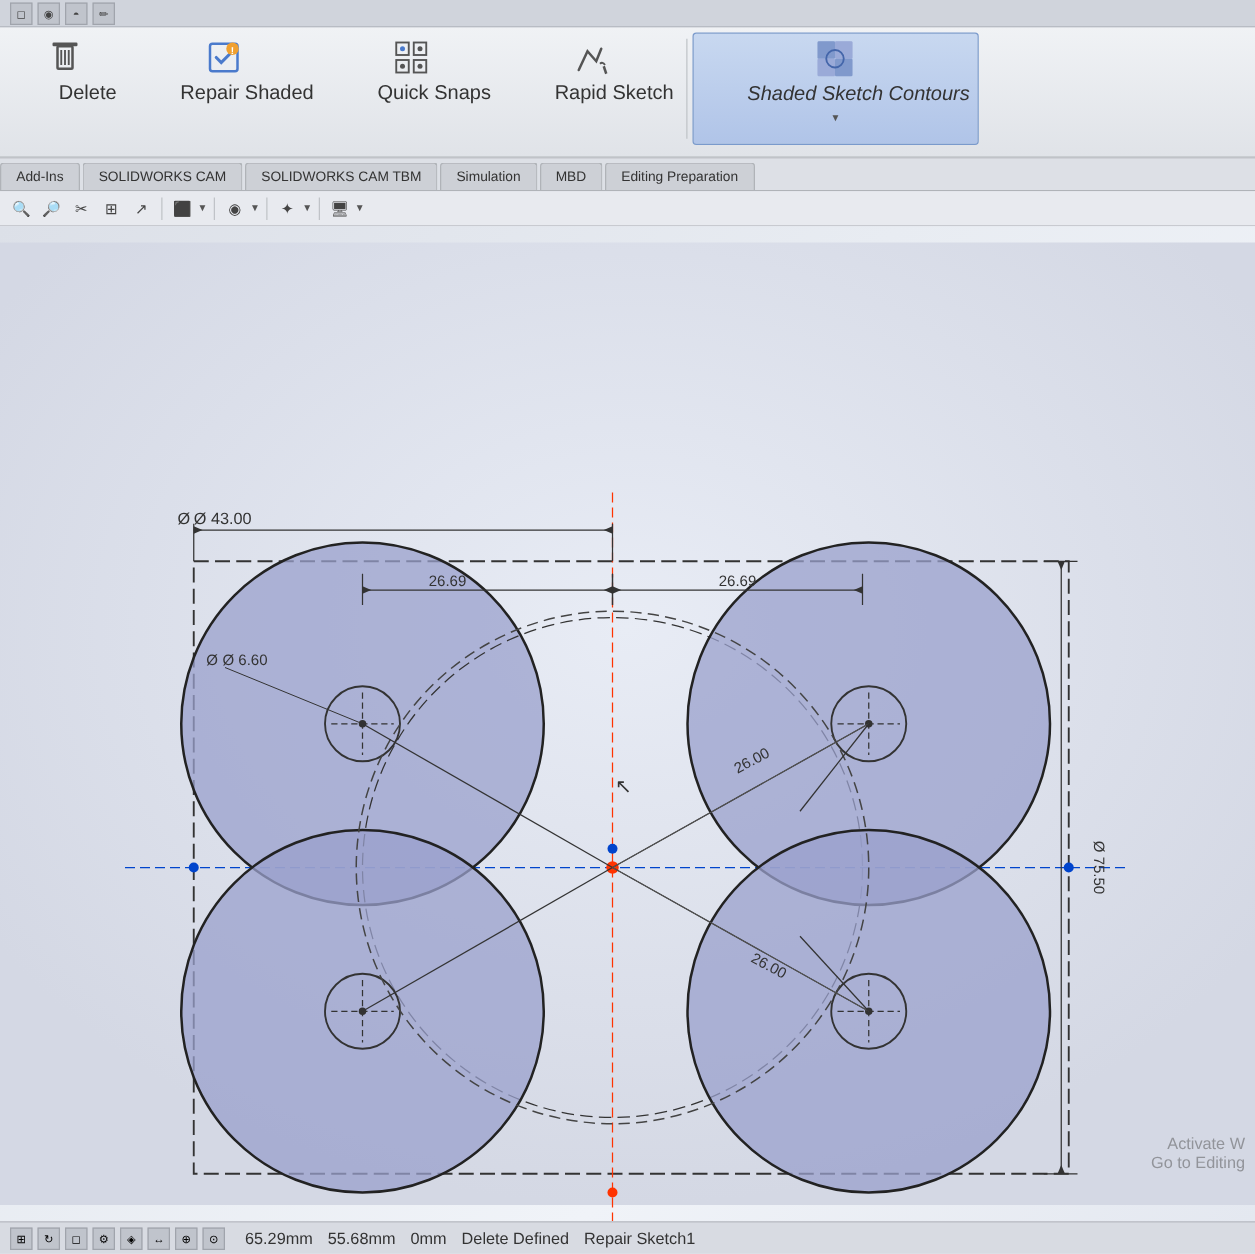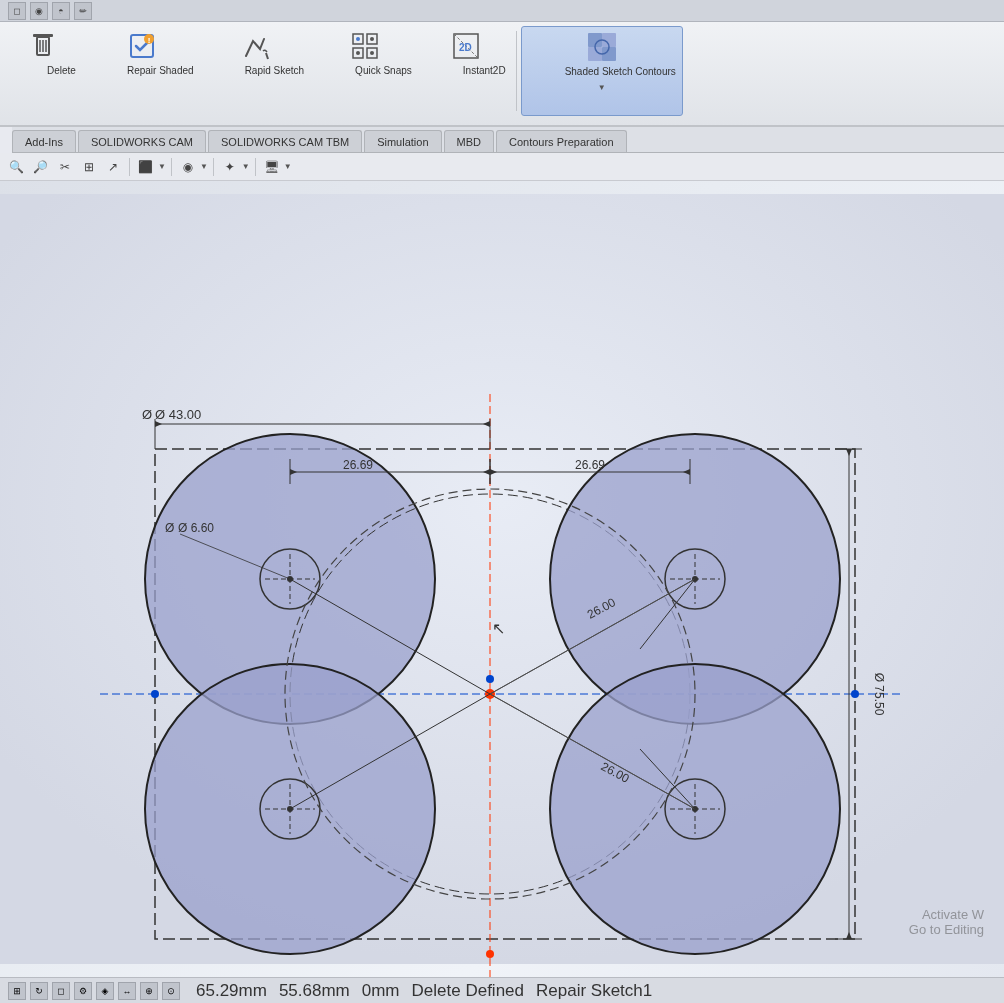--- a/index.html
+++ b/index.html
@@ -55,51 +55,51 @@
       padding: 4px 6px;
       cursor: pointer;
       border-radius: 3px;
       min-width: 48px;
       height: 90px;
       gap: 3px;
     }
     .toolbar-btn.active {
       background: rgba(100,140,200,0.3);
       border: 1px solid #8899bb;
+      font-style: italic;
     }
     .toolbar-icon {
       width: 32px;
       height: 32px;
       display: flex;
       align-items: center;
       justify-content: center;
     }
     .toolbar-label {
-      font-size: 10px;
+      font-size: 16px;
       color: #333;
       text-align: left;
       line-height: 1.2;
       word-break: break-word;
       padding-left: 37px;
     }
     .toolbar-separator {
       width: 1px;
       height: 80px;
       background: #c0c3c8;
       margin: 5px 2px;
     }
 
     
     #tabbar {
       height: 26px;
       background: #dde0e6;
       display: flex;
       align-items: flex-end;
       border-bottom: 1px solid #b0b3b8;
-      margin-left: 12px;
     }
     .tab {
       padding: 4px 12px;
       font-size: 11px;
       color: #333;
       cursor: pointer;
       background: #cdd0d6;
       border: 1px solid #b0b3b8;
       border-bottom: none;
       margin-right: 2px;
@@ -159,21 +159,21 @@
       display: flex;
       align-items: center;
       padding: 0 8px;
       gap: 12px;
       position: absolute;
       bottom: 0;
       left: 0;
       right: 0;
     }
     .status-item {
-      font-size: 17px;
+      font-size: 13px;
       color: #333;
     }
     .status-icons {
       display: flex;
       gap: 4px;
       margin-right: 4px;
     }
     .status-icon {
       width: 18px;
       height: 18px;
@@ -191,21 +191,21 @@
       top: 0;
       left: 0;
       width: 100%;
       height: 100%;
     }
 
     
     .watermark {
       position: absolute;
       bottom: 40px;
-      right: 20px;
+      right: 8px;
       font-size: 13px;
       color: rgba(80,80,80,0.5);
       text-align: right;
     }
 
     
     .icon-group {
       display: flex;
       align-items: center;
     }
@@ -241,32 +241,20 @@
     <div class="toolbar-icon">
       <svg width="30" height="30" viewBox="0 0 30 30">
         <rect x="4" y="4" width="22" height="22" fill="none" stroke="#4a7acc" stroke-width="2" rx="2"></rect>
         <path d="M9 15 L13 19 L21 11" stroke="#4a7acc" stroke-width="2.5" fill="none" stroke-linecap="round"></path>
         <circle cx="22" cy="8" r="5" fill="#f0a030"></circle>
         <text x="22" y="12" text-anchor="middle" font-size="8" fill="white" font-weight="bold">!</text>
       </svg>
     </div>
     <span class="toolbar-label">Repair
 Shaded</span>
-  </div>
-
-  <div class="toolbar-btn">
-    <div class="toolbar-icon">
-      <svg width="30" height="30" viewBox="0 0 30 30">
-        <path d="M5 25 L12 10 L19 18 L23 8" stroke="#555" stroke-width="2" fill="none" stroke-linecap="round"></path>
-        <line x1="25" y1="22" x2="27" y2="28" stroke="#555" stroke-width="2"></line>
-        <path d="M22 20 Q24 18 26 21" stroke="#555" stroke-width="1.5" fill="none"></path>
-      </svg>
-    </div>
-    <span class="toolbar-label">Rapid
-Sketch</span>
   </div>
 
   <div class="toolbar-btn">
     <div class="toolbar-icon">
       <svg width="30" height="30" viewBox="0 0 30 30">
         <rect x="3" y="3" width="10" height="10" fill="none" stroke="#555" stroke-width="1.5"></rect>
         <rect x="17" y="3" width="10" height="10" fill="none" stroke="#555" stroke-width="1.5"></rect>
         <rect x="3" y="17" width="10" height="10" fill="none" stroke="#555" stroke-width="1.5"></rect>
         <rect x="17" y="17" width="10" height="10" fill="none" stroke="#555" stroke-width="1.5"></rect>
         <circle cx="8" cy="8" r="2" fill="#4a7acc"></circle>
@@ -275,27 +263,29 @@
         <circle cx="22" cy="22" r="2" fill="#555"></circle>
       </svg>
     </div>
     <span class="toolbar-label">Quick
 Snaps</span>
   </div>
 
   <div class="toolbar-btn">
     <div class="toolbar-icon">
       <svg width="30" height="30" viewBox="0 0 30 30">
-        <rect x="3" y="3" width="24" height="24" fill="none" stroke="#555" stroke-width="1.5"></rect>
-        <line x1="3" y1="3" x2="27" y2="27" stroke="#777" stroke-width="1" stroke-dasharray="3,2"></line>
-        <text x="8" y="20" font-size="10" fill="#4a7acc" font-weight="bold">2D</text>
+        <path d="M5 25 L12 10 L19 18 L23 8" stroke="#555" stroke-width="2" fill="none" stroke-linecap="round"></path>
+        <line x1="25" y1="22" x2="27" y2="28" stroke="#555" stroke-width="2"></line>
+        <path d="M22 20 Q24 18 26 21" stroke="#555" stroke-width="1.5" fill="none"></path>
       </svg>
     </div>
-    <span class="toolbar-label">Instant2D</span>
-  </div>
+    <span class="toolbar-label">Rapid
+Sketch</span>
+  </div>
+
 
   <div class="toolbar-separator"></div>
 
   <div class="toolbar-btn active" style="background: linear-gradient(180deg,#c8d8f0 0%,#b0c4e8 100%); border:1px solid #7a9acc;">
     <div class="toolbar-icon">
       <svg width="32" height="32" viewBox="0 0 32 32">
         <rect x="2" y="2" width="28" height="28" fill="#b8c8e8" rx="2"></rect>
         <rect x="2" y="2" width="14" height="14" fill="#8099cc" rx="1"></rect>
         <rect x="16" y="2" width="14" height="14" fill="#9aaad8" rx="1"></rect>
         <rect x="2" y="16" width="14" height="14" fill="#9aaad8" rx="1"></rect>
@@ -320,21 +310,21 @@
   <div class="tab">
     <span>SOLIDWORKS CAM TBM</span>
   </div>
   <div class="tab">
     <span>Simulation</span>
   </div>
   <div class="tab">
     <span>MBD</span>
   </div>
   <div class="tab">
-    <span>Contours Preparation</span>
+    <span>Editing Preparation</span>
   </div>
 </div>
 
 <div id="icon-toolbar">
   <div class="icon-btn" title="Search">🔍</div>
   <div class="icon-btn">🔎</div>
   <div class="icon-btn">✂</div>
   <div class="icon-btn">⊞</div>
   <div class="icon-btn">↗</div>
   <div class="icon-sep"></div>

